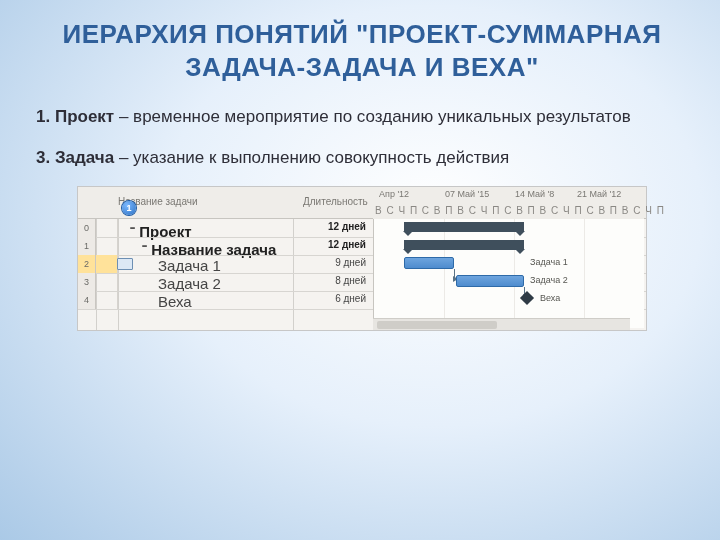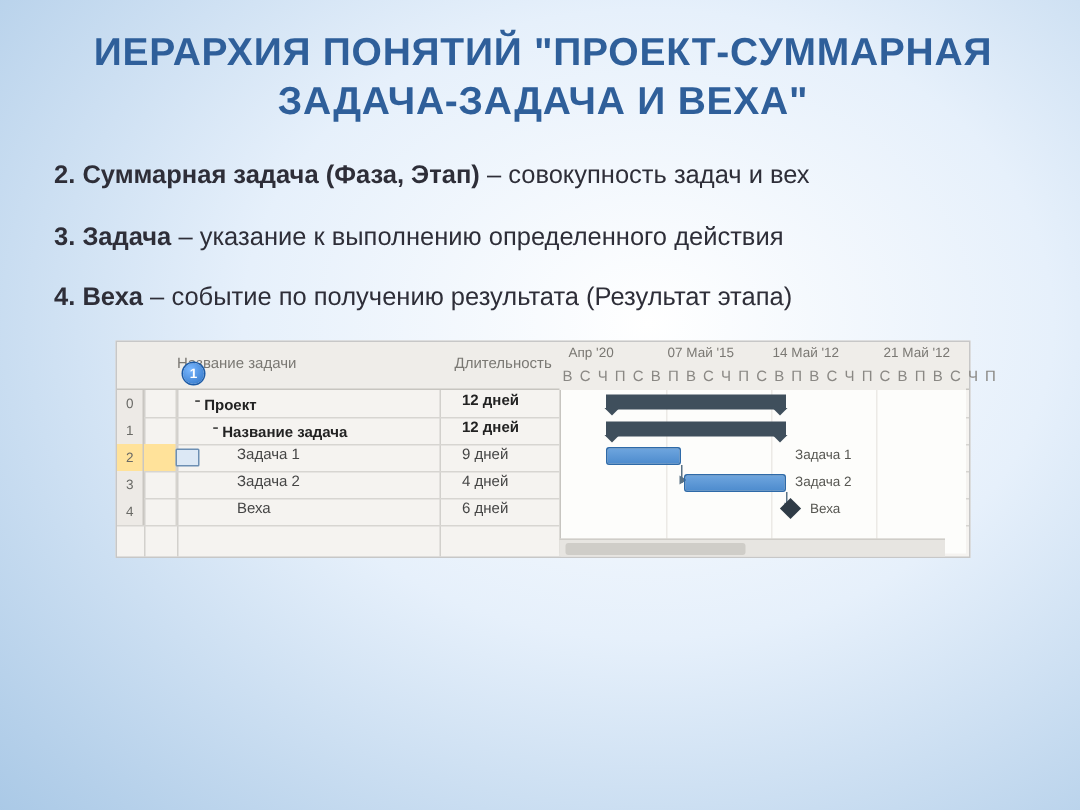--- a/index.html
+++ b/index.html
@@ -47,22 +47,22 @@
   .tl-days { position:absolute; top:18px; font-size:10px; color:#8a8884; letter-spacing:1px; white-space:nowrap; }
 
   .row { position:absolute; left:0; right:0; height:18px; }
   .row .rid { position:absolute; left:0; top:0; width:18px; height:18px; text-align:center; line-height:18px; font-size:9px; color:#6a6a66; background:#edeae6; border-right:1px solid #c9c6c1; }
   .row .rinfo { position:absolute; left:18px; width:22px; height:18px; border-right:1px solid #d6d3ce; }
   .row.sel .rid, .row.sel .rinfo { background:#ffe29a; }
   .row .link-ic {
     position:absolute; left:21px; top:3px; width:16px; height:12px;
     border:1px solid #6d8fb3; background:#dce8f5; border-radius:1px;
   }
-  .row .tname { position:absolute; left:46px; top:2px; font-size:10px; }
-  .row .tdur  { position:absolute; left:230px; top:2px; width:58px; text-align:left; font-size:10px; }
+  .row .tname { position:absolute; left:46px; top:2px; font-size:15px; }
+  .row .tdur  { position:absolute; left:230px; top:2px; width:58px; text-align:right; font-size:10px; }
   .row.bold .tname, .row.bold .tdur { font-weight:700; color:#222; }
 
   .gantt { position:absolute; left:295px; right:2px; top:32px; bottom:2px; background:#fdfdfb; border-left:1px solid #c7c5c0; }
   .g-grid { position:absolute; top:0; bottom:0; width:1px; background:#eceae6; }
   .sum-bar { position:absolute; height:10px; background:#3f4f5c; }
   .sum-bar:before, .sum-bar:after {
     content:""; position:absolute; top:9px; width:0; height:0;
     border-left:5px solid transparent; border-right:5px solid transparent; border-top:5px solid #3f4f5c;
   }
   .sum-bar:before{ left:-1px; } .sum-bar:after{ right:-1px; }
@@ -83,53 +83,48 @@
 </style>
 </head>
 <body>
 
 <div class="slide">
 
   <h1 class="title">ИЕРАРХИЯ ПОНЯТИЙ "ПРОЕКТ-СУММАРНАЯ ЗАДАЧА-ЗАДАЧА И ВЕХА"</h1>
 
   <div class="body">
     <p>
-      <span class="num">2.</span>
-      <span class="term">Суммарная задача (Фаза, Этап)</span>
-      <span> – совокупность задач и вех</span>
+      <span class="num">1.</span>
+      <span class="term">Проект</span>
+      <span> – временное мероприятие по созданию уникальных результатов</span>
     </p>
     <p>
       <span class="num">3.</span>
       <span class="term">Задача</span>
-      <span> – указание к выполнению определенного действия</span>
-    </p>
-    <p>
-      <span class="num">4.</span>
-      <span class="term">Веха</span>
-      <span> – событие по получению результата (Результат этапа)</span>
+      <span> – указание к выполнению совокупность действия</span>
     </p>
   </div>
 
   <div class="shot">
     <div class="grid-col-line" style="left:18px"></div>
     <div class="grid-col-line" style="left:40px"></div>
     <div class="grid-col-line" style="left:215px"></div>
     <div class="grid-col-line" style="left:295px"></div>
 
     <div class="hdr">
       <span class="taskname-h">Название задачи</span>
       <span class="dur-h">Длительность</span>
       <div class="badge" style="left:44px; top:14px">1</div>
     </div>
 
     <div class="timeline-head">
-      <span class="tl-week" style="left:6px">Апр '20</span>
+      <span class="tl-week" style="left:6px">Апр '12</span>
       <span class="tl-week" style="left:72px">07 Май '15</span>
-      <span class="tl-week" style="left:142px">14 Май '12</span>
-      <span class="tl-week" style="left:216px">21 Май '12</span>
+      <span class="tl-week" style="left:142px">14 Май '8</span>
+      <span class="tl-week" style="left:204px">21 Май '12</span>
       <span class="tl-days" style="left:2px">В С Ч П С В П В С Ч П С В П В С Ч П С В П В С Ч П</span>
     </div>
 
     <div class="row bold" style="top:32px">
       <div class="rid">0</div>
       <div class="rinfo"></div>
       <span class="tname" style="left:52px">⁻ Проект</span>
       <span class="tdur">12 дней</span>
     </div>
     <div class="grid-row-line" style="top:50px"></div>
@@ -149,21 +144,21 @@
       </div>
       <span class="tname" style="left:80px">Задача 1</span>
       <span class="tdur">9 дней</span>
     </div>
     <div class="grid-row-line" style="top:86px"></div>
 
     <div class="row" style="top:86px">
       <div class="rid">3</div>
       <div class="rinfo"></div>
       <span class="tname" style="left:80px">Задача 2</span>
-      <span class="tdur">4 дней</span>
+      <span class="tdur">8 дней</span>
     </div>
     <div class="grid-row-line" style="top:104px"></div>
 
     <div class="row" style="top:104px">
       <div class="rid">4</div>
       <div class="rinfo"></div>
       <span class="tname" style="left:80px">Веха</span>
       <span class="tdur">6 дней</span>
     </div>
     <div class="grid-row-line" style="top:122px"></div>

